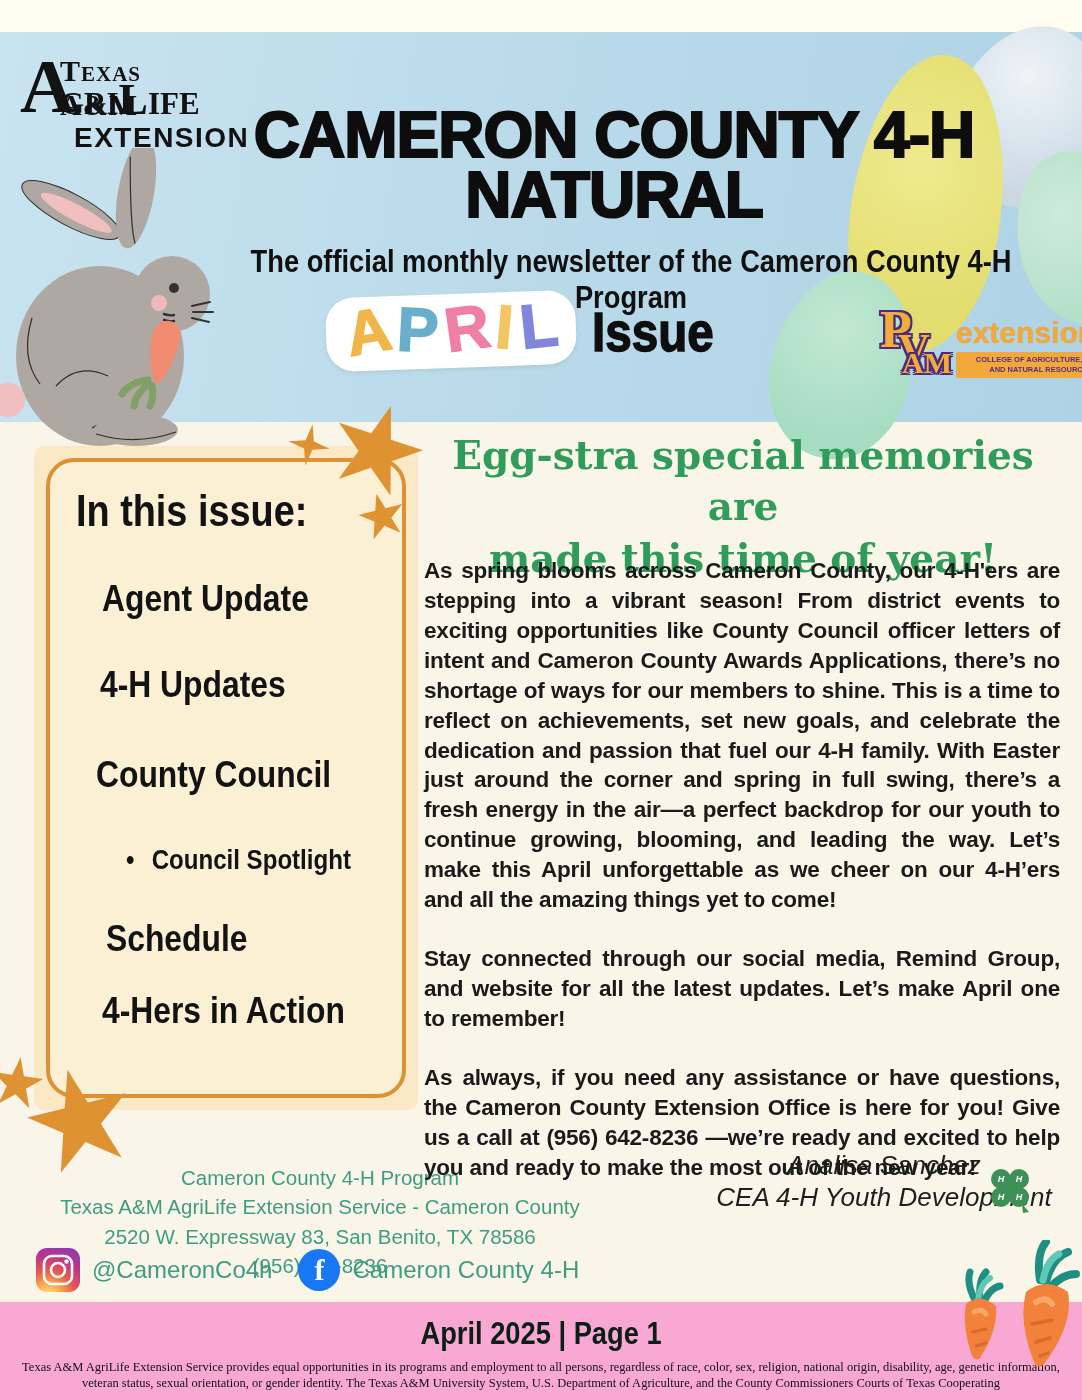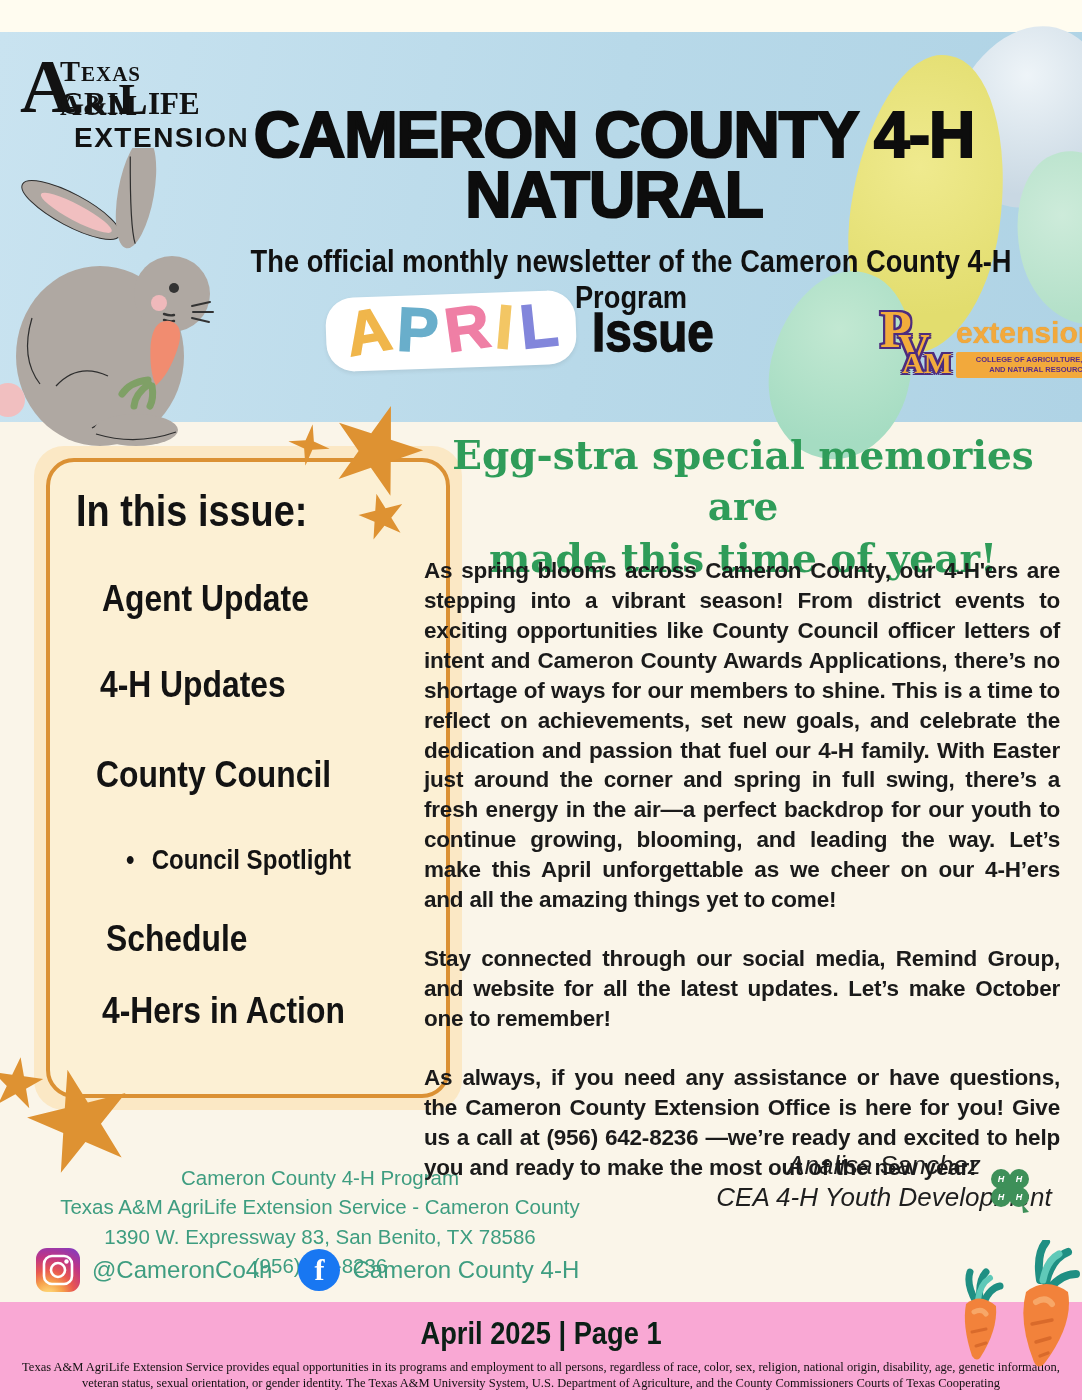--- a/index.html
+++ b/index.html
@@ -54,22 +54,22 @@
   .pv-right{margin-left:6px;margin-top:14px;}
   .pv-ext{font-size:30px;font-weight:bold;color:#F2A93C;line-height:1;
           text-shadow:0 0 1px #D98F2B;}
   .pv-college{margin-top:4px;background:#F2A93C;color:#5B2D84;border-radius:2px;
           padding:3px 6px;font-size:7.5px;font-weight:bold;text-align:center;line-height:1.3;width:158px;}
 
   
   .bunny{position:absolute;left:-4px;top:148px;z-index:5;}
 
   
-  .issue-box-outer{position:absolute;left:34px;top:446px;width:428px;height:664px;
-                   background:#FBE8C5;border-radius:30px;z-index:2;}
+  .issue-box-outer{position:absolute;left:34px;top:446px;width:384px;height:664px;
+                   background:#FBE8C5;border-radius:10px;z-index:2;}
   .issue-box-inner{position:absolute;left:12px;top:12px;right:12px;bottom:12px;
                    background:#FCF0D4;border:4px solid #DB9134;border-radius:28px;}
   .sb-head{position:absolute;left:26px;top:24px;font-size:44px;font-weight:bold;color:#131313;}
   .sb-item{position:absolute;font-size:37px;font-weight:bold;color:#131313;}
   .sb-i0{left:52px;top:116px;}
   .sb-i1{left:50px;top:202px;}
   .sb-i2{left:46px;top:292px;}
   .sb-i3{left:76px;top:382px;font-size:28px;}
   .sb-i3 .cond::before{content:"\2022";margin-right:20px;}
   .sb-i4{left:56px;top:456px;}
@@ -235,28 +235,28 @@
   <svg class="star" style="left:26px;top:1066px;transform:rotate(-14deg)" width="108" height="108" viewBox="0 0 100 100">
     <path d="M50 2 L61 36 L97 36 L68 58 L79 93 L50 71 L21 93 L32 58 L3 36 L39 36 Z" fill="#DE9232"></path>
     </svg>
 
   <div class="article-head">
     <div>Egg-stra special memories are</div>
     <div>made this time of year!</div>
   </div>
   <div class="article-body">
     <p>As spring blooms across Cameron County, our 4-H'ers are stepping into a vibrant season! From district events to exciting opportunities like County Council officer letters of intent and Cameron County Awards Applications, there’s no shortage of ways for our members to shine. This is a time to reflect on achievements, set new goals, and celebrate the dedication and passion that fuel our 4-H family. With Easter just around the corner and spring in full swing, there’s a fresh energy in the air—a perfect backdrop for our youth to continue growing, blooming, and leading the way. Let’s make this April unforgettable as we cheer on our 4-H’ers and all the amazing things yet to come!</p>
-    <p>Stay connected through our social media, Remind Group, and website for all the latest updates. Let’s make October one to remember!</p>
+    <p>Stay connected through our social media, Remind Group, and website for all the latest updates. Let’s make April one to remember!</p>
     <p>As always, if you need any assistance or have questions, the Cameron County Extension Office is here for you! Give us a call at (956) 642-8236 —we’re ready and excited to help you and ready to make the most out of the new year!</p>
   </div>
 
   <div class="contact">
     <div>Cameron County 4-H Program</div>
     <div>Texas A&amp;M AgriLife Extension Service - Cameron County</div>
-    <div>1390 W. Expressway 83, San Benito, TX 78586</div>
+    <div>2520 W. Expressway 83, San Benito, TX 78586</div>
     <div>(956)361-8236</div>
   </div>
 
   <div class="social">
     <div class="ig-icon">
       <svg width="32" height="32" viewBox="0 0 32 32">
         <rect x="2" y="2" width="28" height="28" rx="8" fill="none" stroke="#fff" stroke-width="2.6"></rect>
         <circle cx="16" cy="16" r="7" fill="none" stroke="#fff" stroke-width="2.6"></circle>
         <circle cx="24.5" cy="7.5" r="2.2" fill="#fff"></circle>
       </svg>

